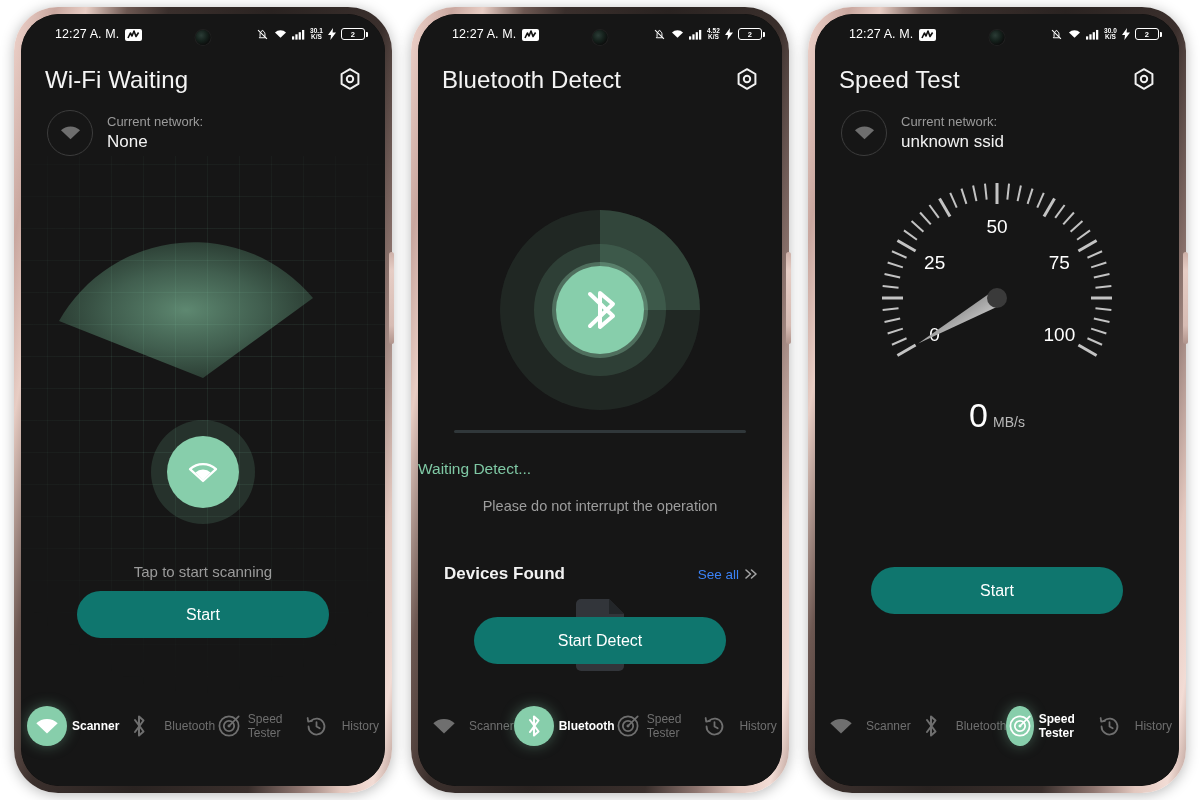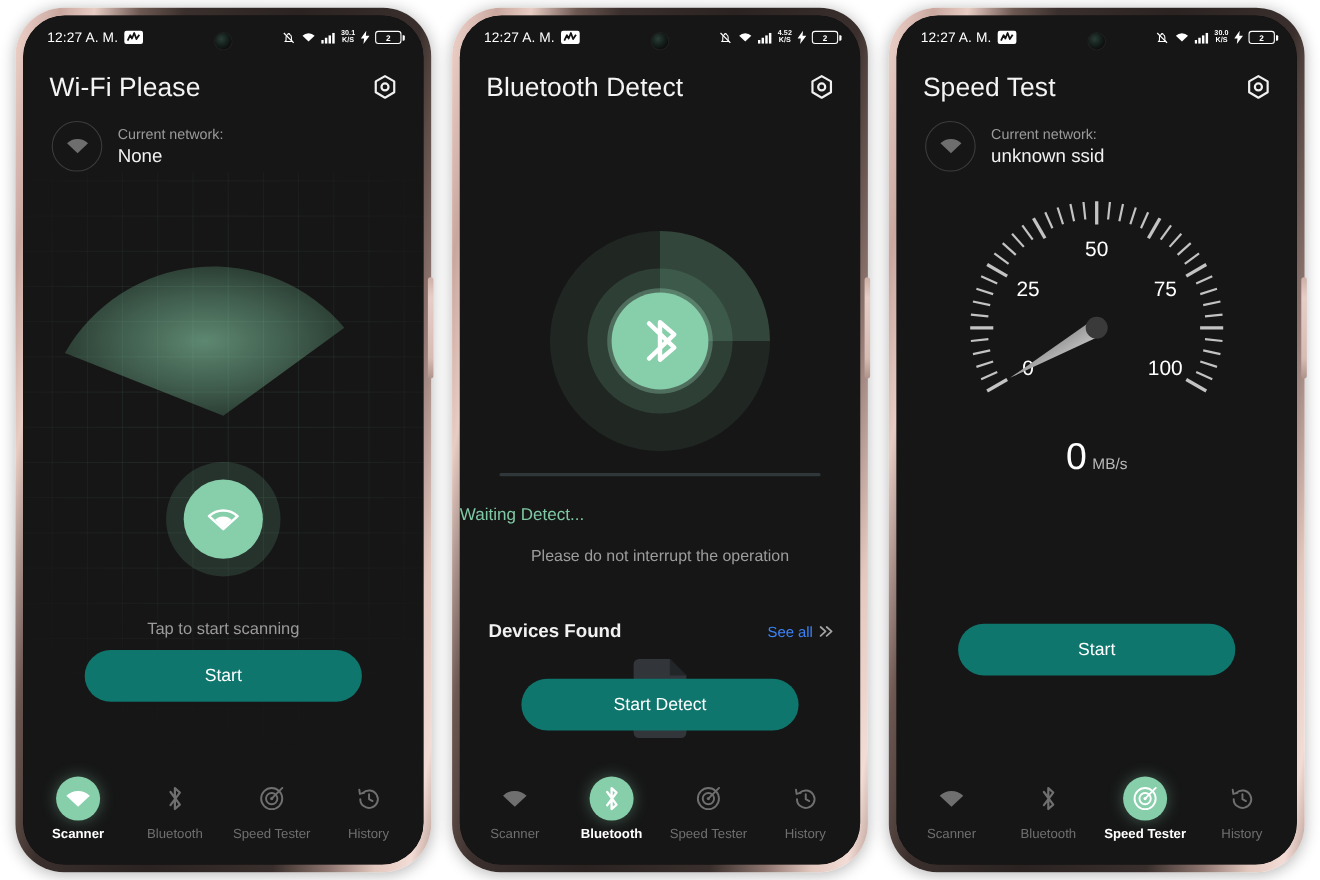--- a/index.html
+++ b/index.html
@@ -70,21 +70,21 @@
     display: flex;
     align-items: center;
     justify-content: space-between;
     padding: 0 20px 0 22px;
     color: #ffffff;
     font-size: 12.5px;
     letter-spacing: 0.1px;
     z-index: 5;
     flex: 0 0 auto;
   }
-  .sb-left { display: flex; align-items: center; gap: 6px; }
+  .sb-left { display: flex; align-items: flex-end; gap: 6px; margin-left: 12px; }
   .sb-right { display: flex; align-items: center; gap: 5px; }
   .sb-netbox {
     background: #ffffff; color: #111;
     border-radius: 2px;
     padding: 1px 2px;
     display: flex; align-items: center;
   }
   .sb-speed {
     display: flex; flex-direction: column;
     align-items: center; line-height: 1;
@@ -193,21 +193,21 @@
     position: relative;
     height: 88px;
     display: flex;
     align-items: flex-start;
     padding: 8px 6px 0 6px;
     z-index: 5;
     flex: 0 0 auto;
   }
   .navitem {
     flex: 1 1 0;
-    display: flex; flex-direction: column;
+    display: flex; flex-direction: row;
     align-items: center; gap: 5px;
     cursor: pointer;
   }
   .nav-ico {
     width: 40px; height: 40px; border-radius: 50%;
     display: flex; align-items: center; justify-content: center;
   }
   .navitem.active .nav-ico {
     background: #87ceab;
     box-shadow: 0 0 14px rgba(135,206,171,0.38);
@@ -300,21 +300,21 @@
             <svg width="8" height="12" viewBox="0 0 8 12">
                 <polygon points="5,0 0,7 3,7 2.4,12 8,4.6 4.6,4.6" fill="#fff"></polygon>
               </svg>
             <span class="battery">
                 <span>2</span>
               </span>
           </div>
         </div>
 
         <div class="app-header">
-          <div class="app-title">Wi-Fi Please</div>
+          <div class="app-title">Wi-Fi Waiting</div>
           <svg class="gear" viewBox="0 0 26 26">
             <path d="M13 2.2 21.4 7v9.9L13 21.8 4.6 16.9V7z" fill="none" stroke="#f0f0f0" stroke-width="2" stroke-linejoin="round"></path>
             <circle cx="13" cy="12" r="3.2" fill="none" stroke="#f0f0f0" stroke-width="2"></circle>
           </svg>
         </div>
 
         <div class="net-row">
           <div class="net-badge">
             <svg width="21" height="16" viewBox="0 0 22 16">
                 <path d="M11 14.5 1 5.2a14.2 14.2 0 0 1 20 0z" fill="#6e6e6e"></path>

